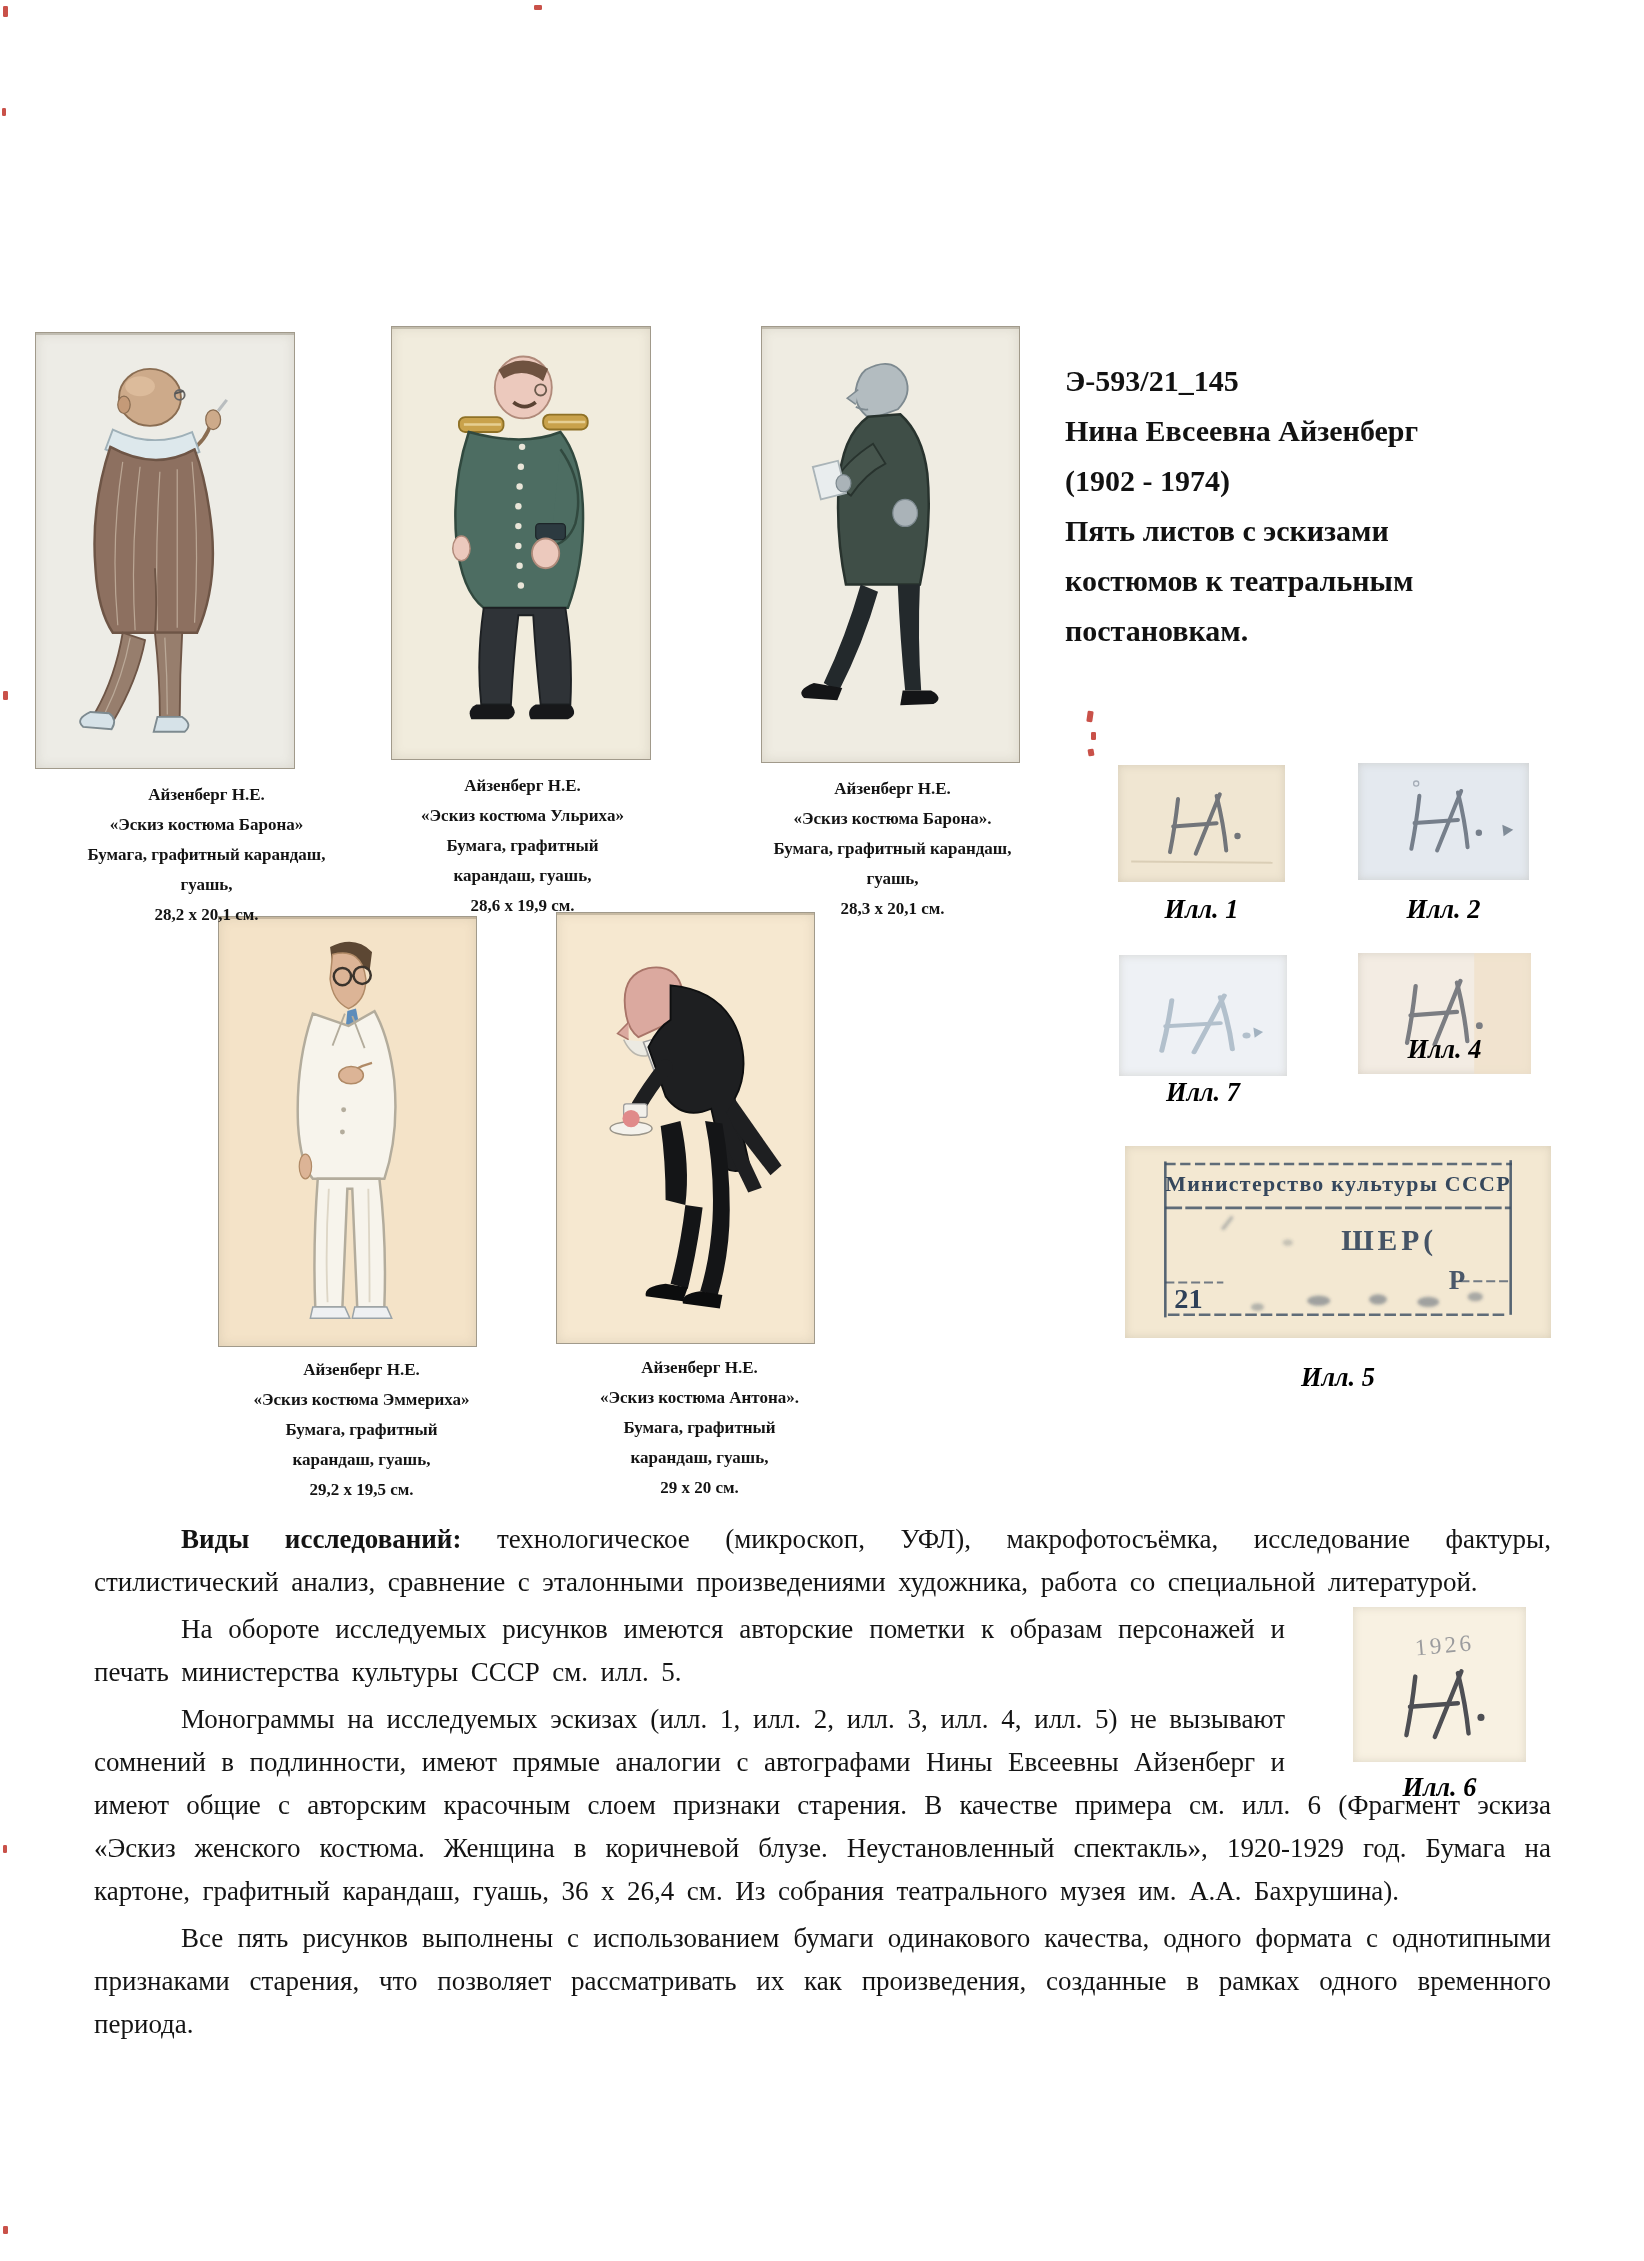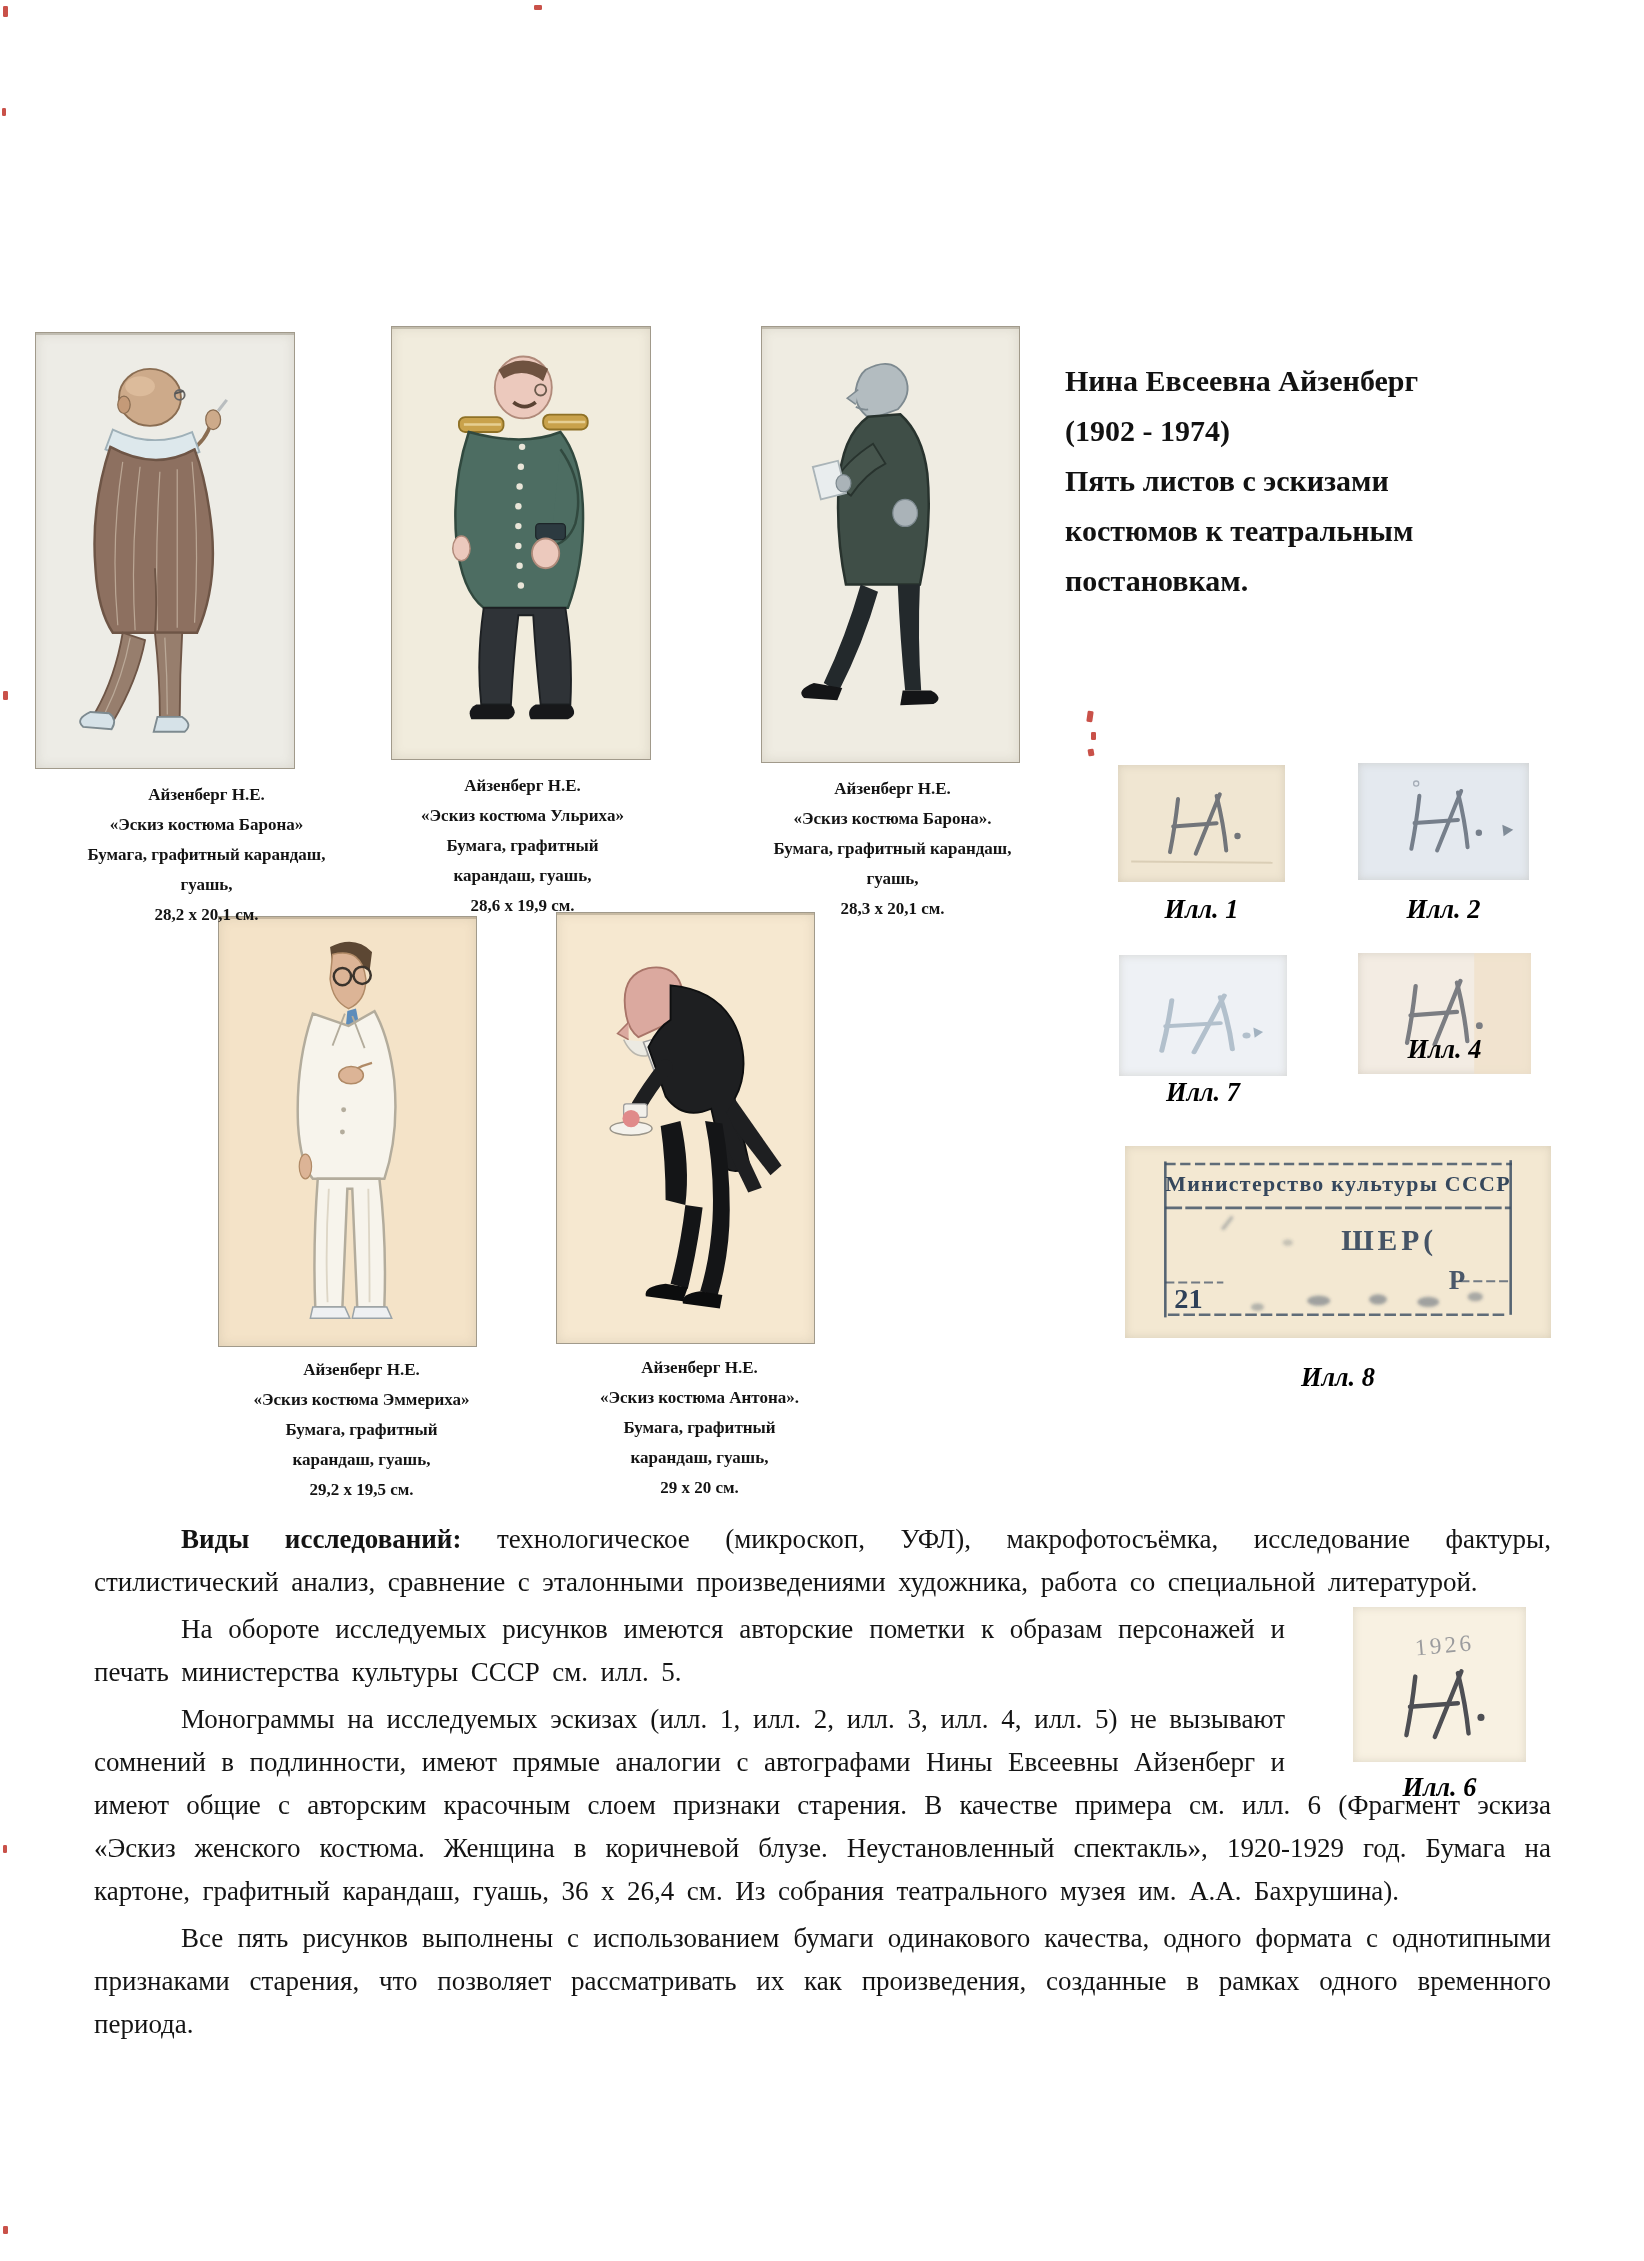--- a/index.html
+++ b/index.html
@@ -207,20 +207,21 @@
 Бумага, графитный
 карандаш, гуашь,
 29,2 х 19,5 см.</figcaption>
   <figcaption class="caption" style="left:519px;top:1353px;">Айзенберг Н.Е.
 «Эскиз костюма Антона».
 Бумага, графитный
 карандаш, гуашь,
 29 х 20 см.</figcaption>
 
   <header id="header-block">
+    <div class="hline">Э-593/21_145</div>
     <div class="hline">Нина Евсеевна Айзенберг</div>
     <div class="hline">(1902 - 1974)</div>
     <div class="hline">Пять листов с эскизами
 костюмов к театральным
 постановкам.</div>
   </header>
 
   <figure class="illbox" style="left:1118px;top:765px;width:167px;height:117px;background:#f0e6d2;margin:0;">
     <svg viewBox="0 0 259 182">
       <g color="#72757a">
@@ -279,21 +280,21 @@
         <ellipse cx="300" cy="240" rx="18" ry="8" opacity=".45"></ellipse>
         <ellipse cx="392" cy="238" rx="14" ry="8" opacity=".45"></ellipse>
         <ellipse cx="470" cy="242" rx="17" ry="8" opacity=".45"></ellipse>
         <ellipse cx="543" cy="234" rx="12" ry="7" opacity=".4"></ellipse>
         <ellipse cx="205" cy="250" rx="10" ry="6" opacity=".35"></ellipse>
         <ellipse cx="252" cy="150" rx="8" ry="5" opacity=".25"></ellipse>
         <path d="M148,128 l16,-20 4,3 -15,20 Z" opacity=".35"></path>
       </g>
     </svg>
   </figure>
-  <div class="ill-label" style="left:1125px;top:1362px;width:426px;">Илл. 8</div>
+  <div class="ill-label" style="left:1125px;top:1362px;width:426px;">Илл. 5</div>
 
   <figure class="illbox" style="left:1353px;top:1607px;width:173px;height:155px;background:#f8f1e2;margin:0;">
     <svg viewBox="0 0 268 240">
       <text x="96" y="72" font-family="Liberation Serif, serif" font-size="36" letter-spacing="5" fill="#8b8d92" transform="rotate(-5 130 60)" opacity=".85">1926</text>
       <g color="#4e4f54" transform="translate(58,80)">
         <use href="#mono-na" x="0" y="0" width="165" height="138"></use>
       </g>
     </svg>
   </figure>
   <div class="ill-label" style="left:1353px;top:1772px;width:173px;">Илл. 6</div>

